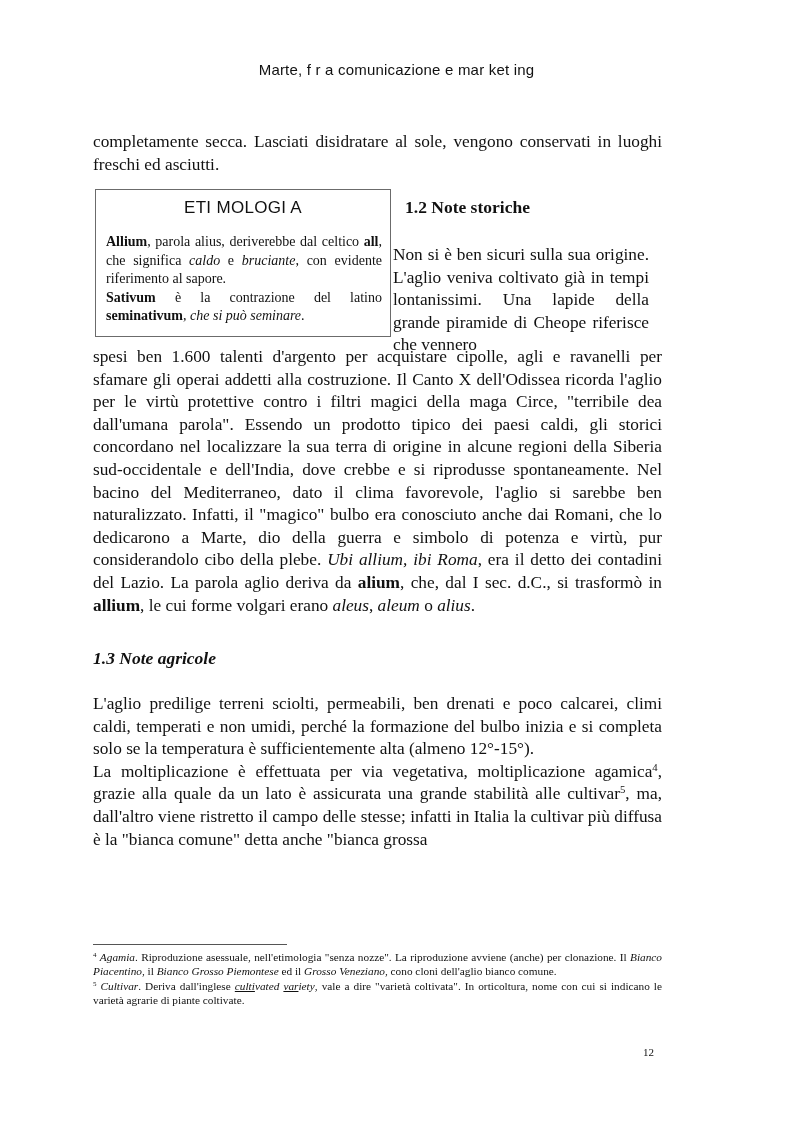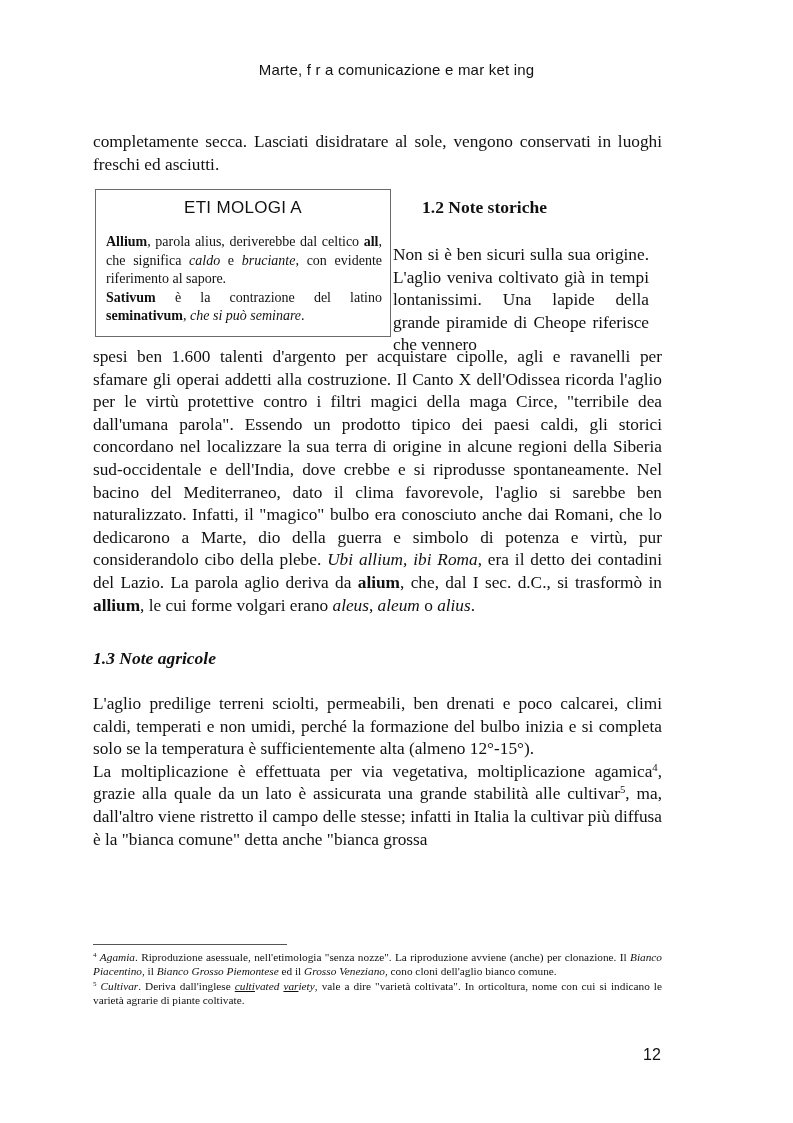--- a/index.html
+++ b/index.html
@@ -27,36 +27,36 @@
     .etym-text {
       position: absolute; left: 10px; top: 43px; width: 276px; margin: 0;
       font-family: "Liberation Serif", "DejaVu Serif", serif; font-size: 14px; line-height: 18.5px;
       text-align: justify; color: #111;
     }
     .h-section {
       position: absolute; margin: 0;
       font-family: "Liberation Serif", "DejaVu Serif", serif; font-weight: bold; font-size: 17.5px;
       color: #111;
     }
-    .h-storiche { left: 422px; top: 197px; }
+    .h-storiche { left: 405px; top: 197px; }
     .h-agricole { left: 93px; top: 648px; font-style: italic; }
     .p-right { position: absolute; left: 389px; top: 240px; width: 256px; margin: 4px; }
     .p-full { position: absolute; left: 93px; top: 346px; width: 569px; margin: 0; }
     .p-agri { position: absolute; left: 93px; top: 693px; width: 569px; margin: 0; }
     .fn-sep { position: absolute; left: 93px; top: 944px; width: 194px; height: 0; border-top: 1px solid #555; }
     .footnotes {
       position: absolute; left: 93px; top: 950px; width: 569px;
       font-family: "Liberation Serif", "DejaVu Serif", serif; font-size: 11.3px; line-height: 14.4px;
       text-align: justify; color: #111;
     }
     .footnotes p { margin: 0; }
     sup { font-size: 0.62em; line-height: 0; vertical-align: 0.55em; }
     .page-number {
       position: absolute; left: 643px; top: 1046px;
-      font-family: Liberation Sans, sans-serif; font-size: 16px; color: #111;
+      font-family: Liberation Serif, serif; font-size: 11px; color: #111;
     }
     .u { text-decoration: underline; }
   </style>
 </head>
 <body>
 
 <div class="page">
 
   <div class="running-header">Marte, f r a comunicazione e mar ket ing</div>
 

